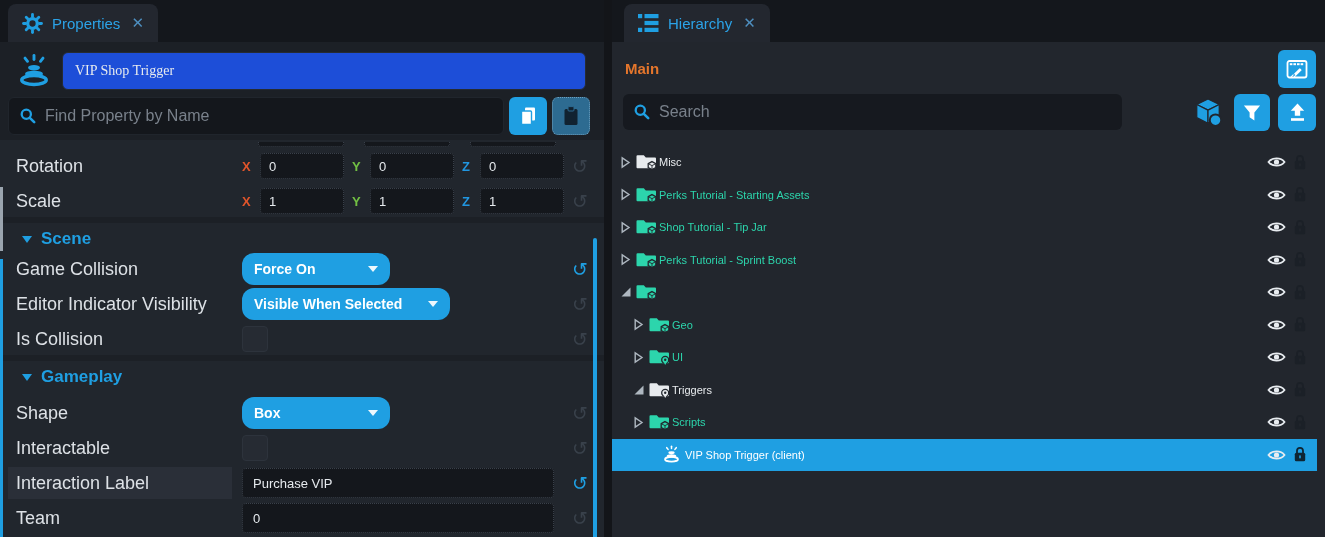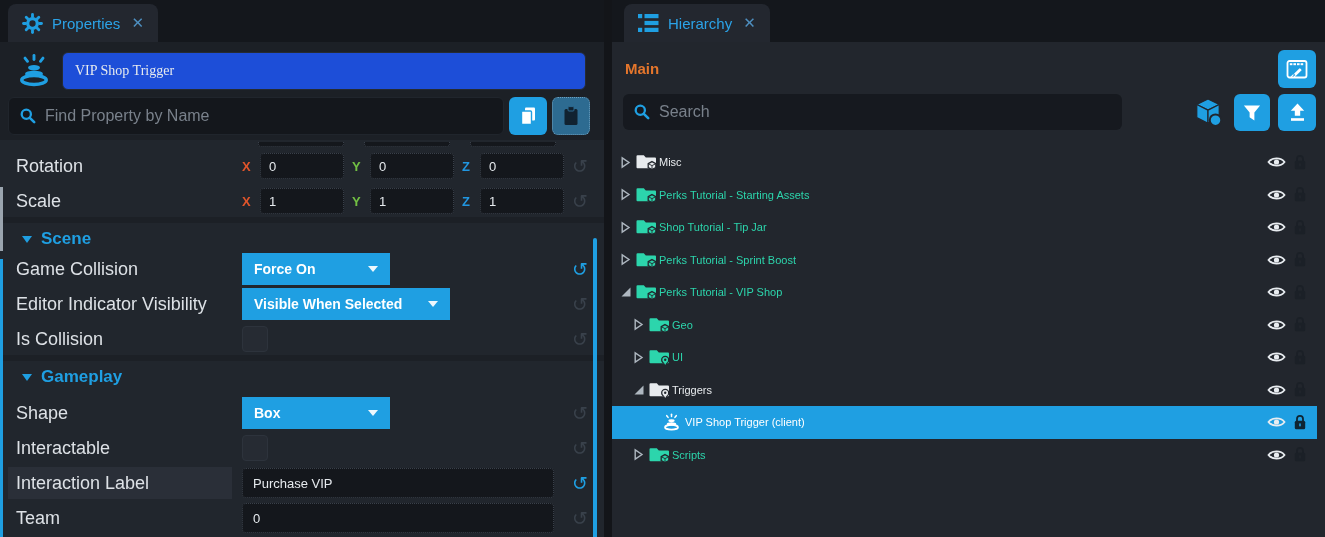--- a/index.html
+++ b/index.html
@@ -41,21 +41,21 @@
   .hl-bg { position:absolute; left:8px; top:0; bottom:0; width:224px; background:#2a2f38; z-index:0; }
   .axis { width:14px; font-weight:bold; font-size:13px; flex:none; margin-right:4px; position:relative; z-index:1; }
   .ax-x { color:#e0552b; } .ax-y { color:#72c043; } .ax-z { color:#2196e0; }
   .axinp { width:84px; height:26px; margin-right:8px; background:#14171c; border:1px dotted #39404a; border-radius:4px; color:#e6eaee; font-size:13px; padding:0 8px; font-family:"Liberation Sans",sans-serif; flex:none; }
   .sliver { height:6px; overflow:hidden; display:flex; padding-left:258px; margin-bottom:2px; }
   .sliver span { width:86px; height:5px; margin-right:20px; background:#14171c; border:1px dotted #39404a; border-top:none; border-radius:0 0 3px 3px; }
 
   .reset { position:absolute; right:16px; top:50%; transform:translateY(-50%); font-size:19px; line-height:1; color:#39414b; cursor:pointer; z-index:1; }
   .reset.active { color:#1f9fe2; }
 
-  .dropdown { height:32px; background:#1f9fe2; border-radius:0; display:flex; align-items:center; padding:0 12px; cursor:pointer; position:relative; z-index:1; }
+  .dropdown { height:32px; background:#1f9fe2; border-radius:12px; display:flex; align-items:center; padding:0 12px; cursor:pointer; position:relative; z-index:1; }
   .dd-label { color:#fff; font-weight:bold; font-size:14px; flex:1; }
   .dd-caret { width:0; height:0; border-left:5.5px solid transparent; border-right:5.5px solid transparent; border-top:6.5px solid rgba(255,255,255,.92); margin-left:12px; }
 
   .checkbox { width:26px; height:26px; background:#262b33; border:1px solid #2d333c; border-radius:4px; cursor:pointer; position:relative; z-index:1; }
   .txtinp { width:312px; height:30px; background:#14171c; border:1px dotted #39404a; border-radius:4px; color:#e6eaee; font-size:13px; padding:0 10px; font-family:"Liberation Sans",sans-serif; position:relative; z-index:1; }
 
   .accent-a { position:absolute; left:0; top:136px; width:3px; height:64px; background:#9aa4ae; }
   .accent-b { position:absolute; left:0; top:208px; width:3px; height:329px; background:#1f9fe2; }
   .vscroll { position:absolute; left:593px; top:187px; width:4px; height:350px; background:#1f9fe2; border-radius:2px; }
 
@@ -459,21 +459,20 @@
             </span>
             <span class="ticon">
               <svg width="21" height="18" viewBox="0 0 21 18">
                 <path d="M1.5 2.2 h6.3 l2 2.3 h9.2 a1 1 0 0 1 1 1 v8.8 a1 1 0 0 1 -1 1 h-17.5 a1 1 0 0 1 -1 -1 V3.2 a1 1 0 0 1 1 -1 Z" fill="currentColor"></path>
                 <g transform="translate(12,8.6)">
                   <polygon points="4,0 7.8,2 7.8,6 4,8 0.2,6 0.2,2" fill="currentColor" stroke="#22262d" stroke-width="1.3"></polygon>
                   <path d="M0.4 2.2 L4 4 L7.6 2.2 M4 4 V7.8" stroke="#22262d" stroke-width="0.9" fill="none"></path>
                 </g>
               </svg>
             </span>
-            <span class="tlabel">Perks Tutorial - VIP Shop</span>
             <span class="eye">
               <svg width="19" height="12" viewBox="0 0 19 12">
                 <path d="M1.5 6 C5 1.2 14 1.2 17.5 6 C14 10.8 5 10.8 1.5 6 Z" fill="none" stroke="currentColor" stroke-width="1.8"></path>
                 <circle cx="9.5" cy="6" r="2.6" fill="currentColor"></circle>
               </svg>
             </span>
             <span class="lock">
               <svg width="14" height="17" viewBox="0 0 14 17">
                 <path d="M4 7 V4.8 a3 3 0 0 1 6 0 V7" fill="none" stroke="currentColor" stroke-width="1.8"></path>
                 <rect x="1.8" y="6.8" width="10.4" height="8.4" rx="1.5" fill="currentColor"></rect>
@@ -552,20 +551,50 @@
               <svg width="21" height="18" viewBox="0 0 21 18">
                 <path d="M1.5 2.2 h6.3 l2 2.3 h9.2 a1 1 0 0 1 1 1 v8.8 a1 1 0 0 1 -1 1 h-17.5 a1 1 0 0 1 -1 -1 V3.2 a1 1 0 0 1 1 -1 Z" fill="currentColor"></path>
                 <g transform="translate(12.2,8.4)">
                   <circle cx="4" cy="3.5" r="3.5" fill="currentColor" stroke="#22262d" stroke-width="1.3"></circle>
                   <path d="M4 8.6 L2.4 5.6 H5.6 Z" fill="currentColor"></path>
                   <circle cx="4" cy="3.3" r="1.2" fill="#22262d"></circle>
                 </g>
               </svg>
             </span>
             <span class="tlabel">Triggers</span>
+            <span class="eye">
+              <svg width="19" height="12" viewBox="0 0 19 12">
+                <path d="M1.5 6 C5 1.2 14 1.2 17.5 6 C14 10.8 5 10.8 1.5 6 Z" fill="none" stroke="currentColor" stroke-width="1.8"></path>
+                <circle cx="9.5" cy="6" r="2.6" fill="currentColor"></circle>
+              </svg>
+            </span>
+            <span class="lock">
+              <svg width="14" height="17" viewBox="0 0 14 17">
+                <path d="M4 7 V4.8 a3 3 0 0 1 6 0 V7" fill="none" stroke="currentColor" stroke-width="1.8"></path>
+                <rect x="1.8" y="6.8" width="10.4" height="8.4" rx="1.5" fill="currentColor"></rect>
+                <rect class="keyhole" x="6.2" y="9.3" width="1.6" height="3.2" rx="0.8"></rect>
+              </svg>
+            </span>
+          </div>
+          <div class="trow c-teal" style="padding-left: 21px;">
+            <span class="caret">
+              <svg width="11" height="13" viewBox="0 0 11 13">
+                <path d="M2.2 1.8 L9 6.5 L2.2 11.2 Z" fill="none" stroke="#aeb7c0" stroke-width="1.4"></path>
+              </svg>
+            </span>
+            <span class="ticon">
+              <svg width="21" height="18" viewBox="0 0 21 18">
+                <path d="M1.5 2.2 h6.3 l2 2.3 h9.2 a1 1 0 0 1 1 1 v8.8 a1 1 0 0 1 -1 1 h-17.5 a1 1 0 0 1 -1 -1 V3.2 a1 1 0 0 1 1 -1 Z" fill="currentColor"></path>
+                <g transform="translate(12,8.6)">
+                  <polygon points="4,0 7.8,2 7.8,6 4,8 0.2,6 0.2,2" fill="currentColor" stroke="#22262d" stroke-width="1.3"></polygon>
+                  <path d="M0.4 2.2 L4 4 L7.6 2.2 M4 4 V7.8" stroke="#22262d" stroke-width="0.9" fill="none"></path>
+                </g>
+              </svg>
+            </span>
+            <span class="tlabel">Scripts</span>
             <span class="eye">
               <svg width="19" height="12" viewBox="0 0 19 12">
                 <path d="M1.5 6 C5 1.2 14 1.2 17.5 6 C14 10.8 5 10.8 1.5 6 Z" fill="none" stroke="currentColor" stroke-width="1.8"></path>
                 <circle cx="9.5" cy="6" r="2.6" fill="currentColor"></circle>
               </svg>
             </span>
             <span class="lock">
               <svg width="14" height="17" viewBox="0 0 14 17">
                 <path d="M4 7 V4.8 a3 3 0 0 1 6 0 V7" fill="none" stroke="currentColor" stroke-width="1.8"></path>
                 <rect x="1.8" y="6.8" width="10.4" height="8.4" rx="1.5" fill="currentColor"></rect>
@@ -595,46 +624,16 @@
               </svg>
             </span>
             <span class="lock">
               <svg width="14" height="17" viewBox="0 0 14 17">
                 <path d="M4 7 V4.8 a3 3 0 0 1 6 0 V7" fill="none" stroke="currentColor" stroke-width="1.8"></path>
                 <rect x="1.8" y="6.8" width="10.4" height="8.4" rx="1.5" fill="currentColor"></rect>
                 <rect class="keyhole" x="6.2" y="9.3" width="1.6" height="3.2" rx="0.8"></rect>
               </svg>
             </span>
           </div>
-          <div class="trow c-teal" style="padding-left: 21px;">
-            <span class="caret">
-              <svg width="11" height="13" viewBox="0 0 11 13">
-                <path d="M2.2 1.8 L9 6.5 L2.2 11.2 Z" fill="none" stroke="#aeb7c0" stroke-width="1.4"></path>
-              </svg>
-            </span>
-            <span class="ticon">
-              <svg width="21" height="18" viewBox="0 0 21 18">
-                <path d="M1.5 2.2 h6.3 l2 2.3 h9.2 a1 1 0 0 1 1 1 v8.8 a1 1 0 0 1 -1 1 h-17.5 a1 1 0 0 1 -1 -1 V3.2 a1 1 0 0 1 1 -1 Z" fill="currentColor"></path>
-                <g transform="translate(12,8.6)">
-                  <polygon points="4,0 7.8,2 7.8,6 4,8 0.2,6 0.2,2" fill="currentColor" stroke="#22262d" stroke-width="1.3"></polygon>
-                  <path d="M0.4 2.2 L4 4 L7.6 2.2 M4 4 V7.8" stroke="#22262d" stroke-width="0.9" fill="none"></path>
-                </g>
-              </svg>
-            </span>
-            <span class="tlabel">Scripts</span>
-            <span class="eye">
-              <svg width="19" height="12" viewBox="0 0 19 12">
-                <path d="M1.5 6 C5 1.2 14 1.2 17.5 6 C14 10.8 5 10.8 1.5 6 Z" fill="none" stroke="currentColor" stroke-width="1.8"></path>
-                <circle cx="9.5" cy="6" r="2.6" fill="currentColor"></circle>
-              </svg>
-            </span>
-            <span class="lock">
-              <svg width="14" height="17" viewBox="0 0 14 17">
-                <path d="M4 7 V4.8 a3 3 0 0 1 6 0 V7" fill="none" stroke="currentColor" stroke-width="1.8"></path>
-                <rect x="1.8" y="6.8" width="10.4" height="8.4" rx="1.5" fill="currentColor"></rect>
-                <rect class="keyhole" x="6.2" y="9.3" width="1.6" height="3.2" rx="0.8"></rect>
-              </svg>
-            </span>
-          </div>
         </div>
     </div>
   </div>
 </div>
 
 </body></html>

